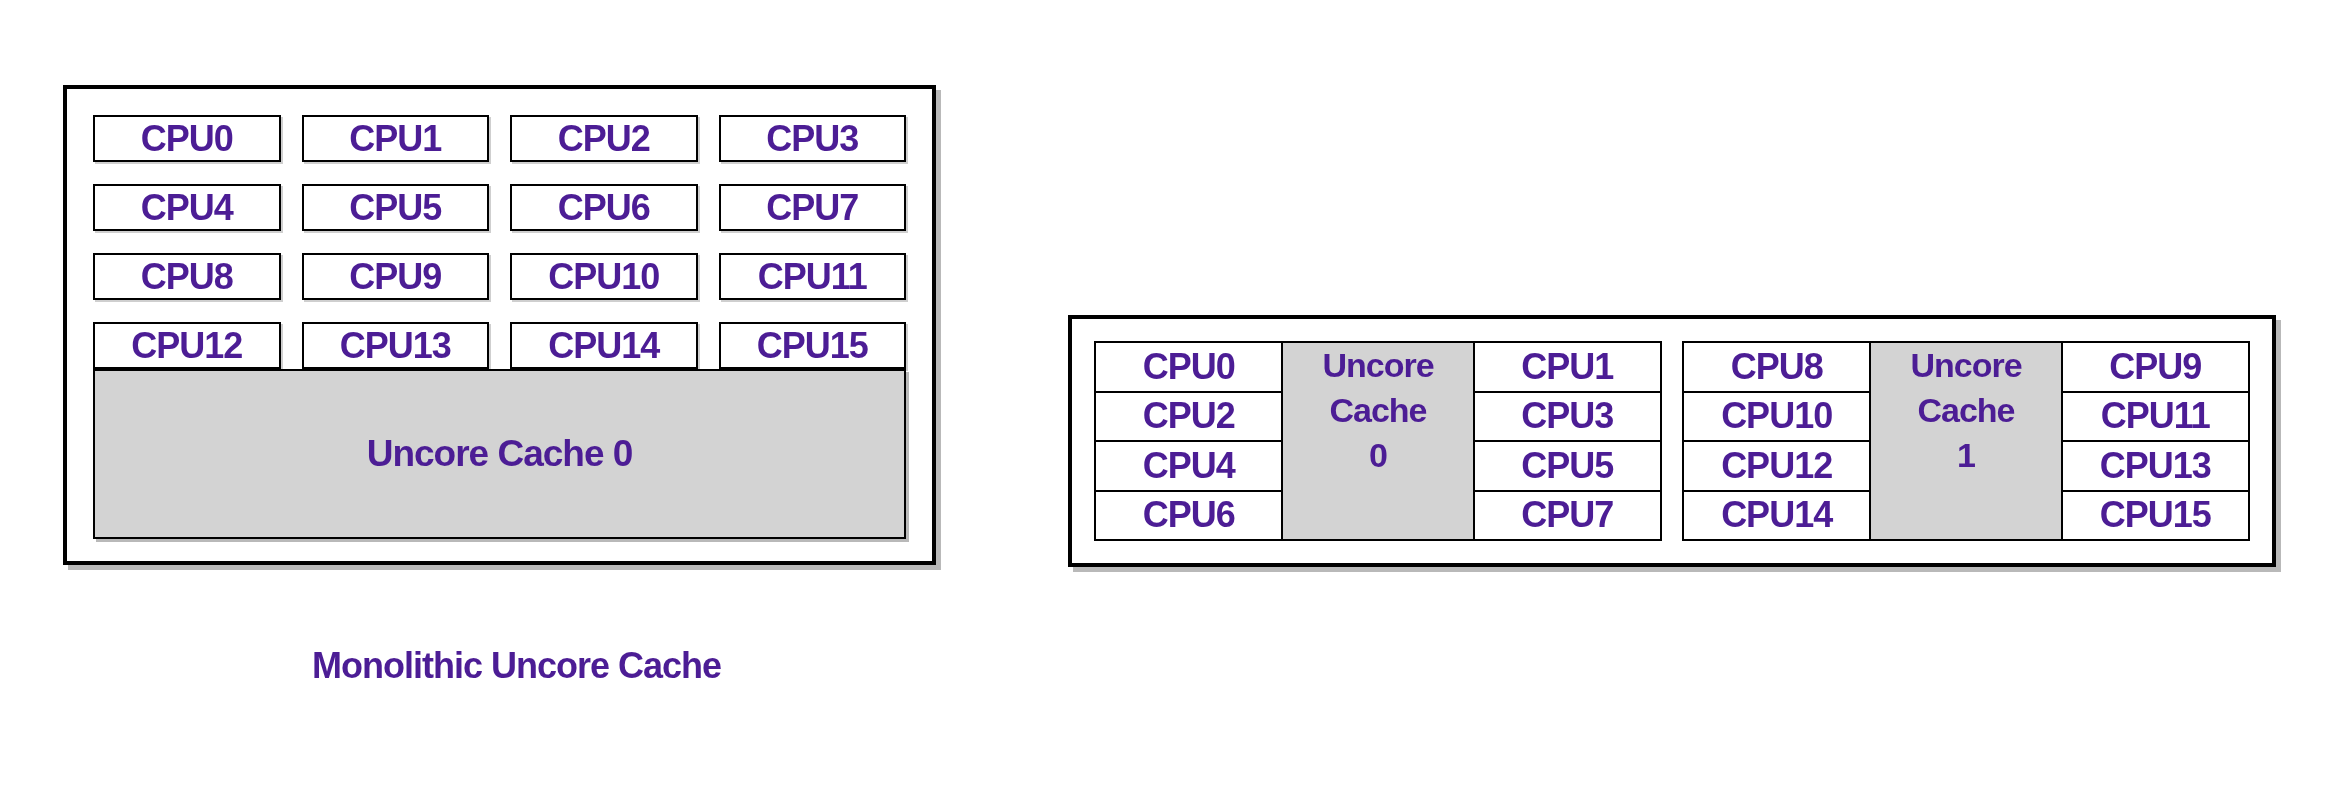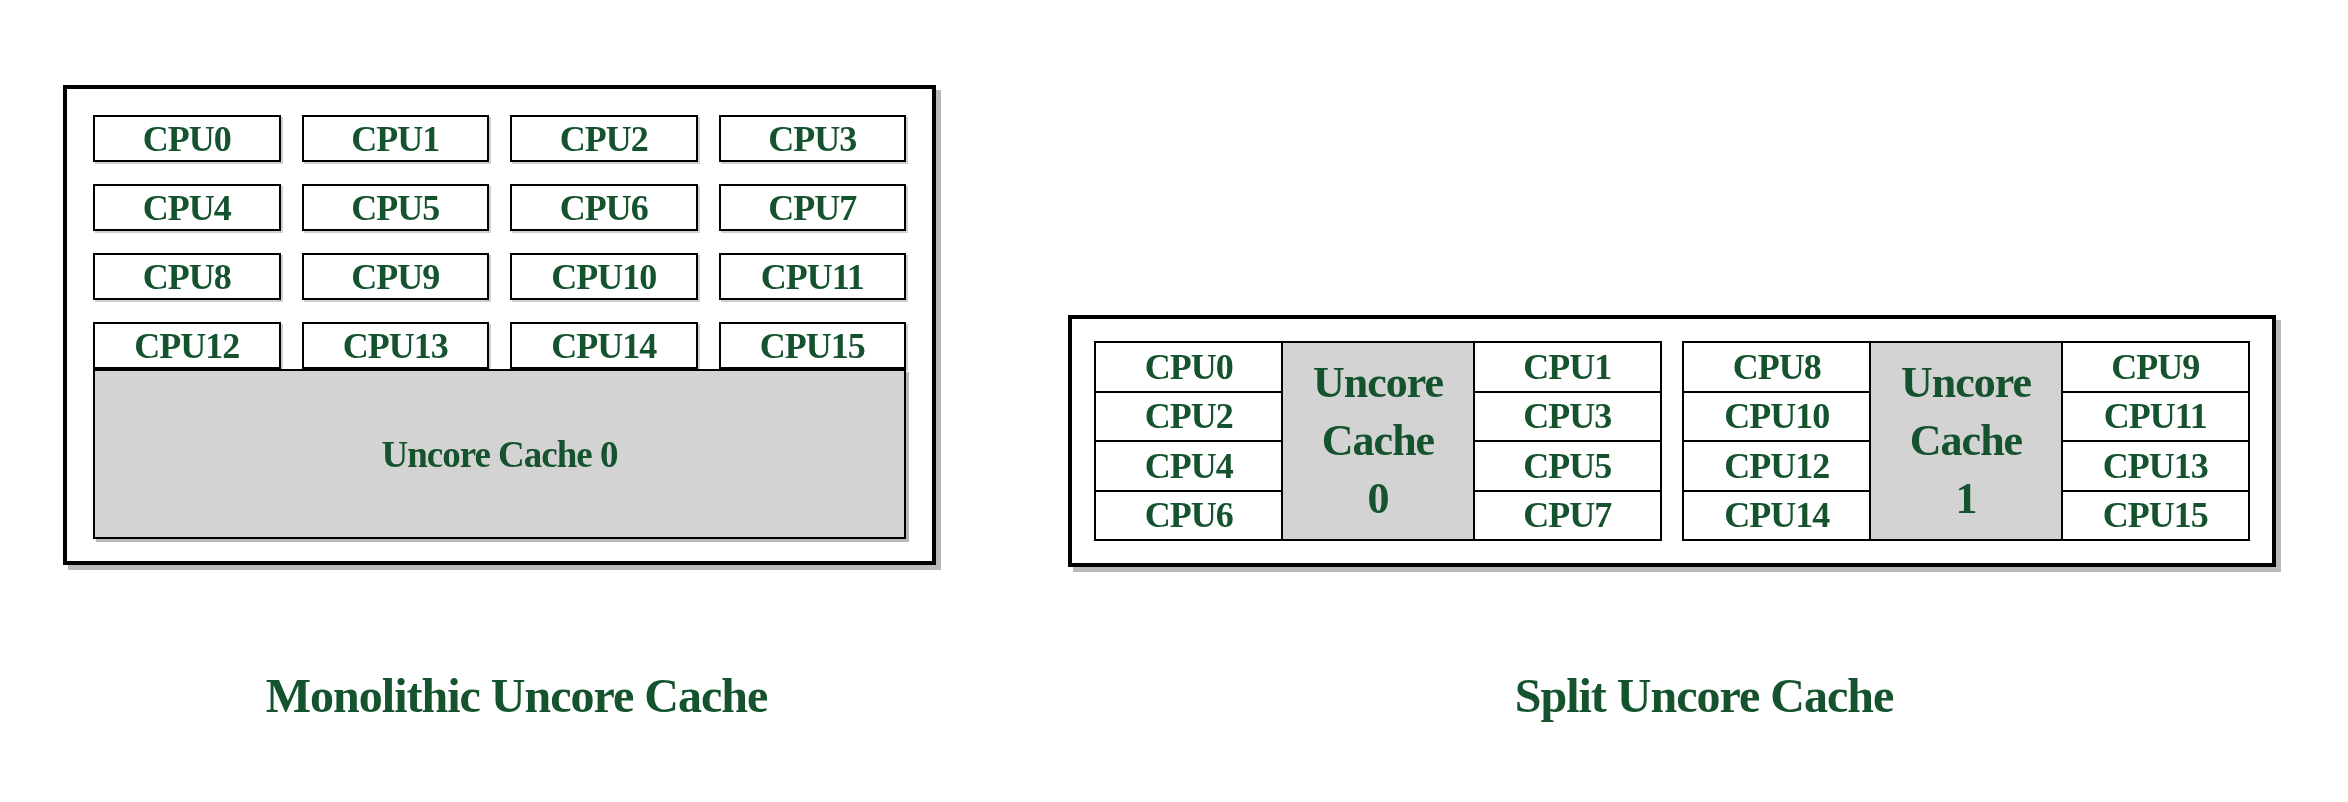--- a/index.html
+++ b/index.html
@@ -5,22 +5,22 @@
   html, body {
     margin: 0;
     padding: 0;
     background: #ffffff;
   }
   .canvas {
     position: relative;
     width: 2348px;
     height: 802px;
     background: #ffffff;
-    font-family: Liberation Serif, serif;
-    color: #14532d;
+    font-family: Liberation Sans, sans-serif;
+    color: #4c1d95;
     overflow: hidden;
   }
 
   
   .mono-box {
     position: absolute;
     left: 63px;
     top: 85px;
     width: 873px;
     height: 480px;
@@ -110,38 +110,36 @@
     position: relative;
     z-index: 1;
     margin-left: -2px;
     margin-right: -2px;
     box-sizing: border-box;
     border: 2px solid #000000;
     background: #d3d3d3;
     display: flex;
     flex-direction: column;
     align-items: center;
-    justify-content: center;
-    font-weight: bold;
-    font-size: 44px;
+    font-weight: bold;
+    font-size: 34px;
     line-height: 1.32;
     letter-spacing: -1px;
     text-align: center;
   }
 
   
   .caption {
     position: absolute;
     top: 645px;
     text-align: center;
     font-weight: bold;
-    font-size: 48px;
+    font-size: 36px;
     letter-spacing: -1px;
     white-space: nowrap;
-    margin-top: 23px;
   }
   .caption-left  { left: 80px;  width: 873px; }
   .caption-right { left: 1100px; width: 1208px; }
 </style>
 </head>
 <body>
 
 <div class="canvas">
 
   <div class="mono-box">
@@ -204,15 +202,14 @@
         <div class="cpu-cell">CPU9</div>
         <div class="cpu-cell">CPU11</div>
         <div class="cpu-cell">CPU13</div>
         <div class="cpu-cell">CPU15</div>
       </div>
     </div>
 
   </div>
 
   <div class="caption caption-left">Monolithic Uncore Cache</div>
-  <div class="caption caption-right">Split Uncore Cache</div>
 
 </div>
 
 </body></html>

